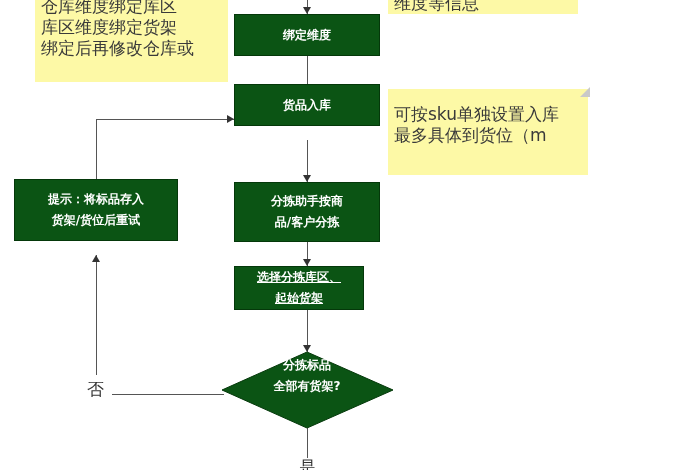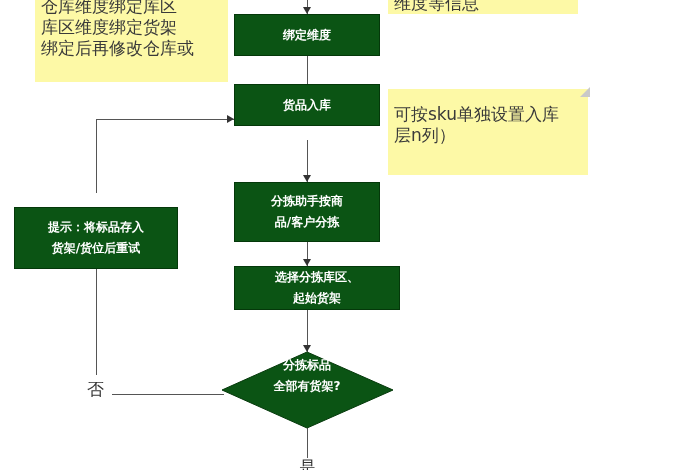--- a/index.html
+++ b/index.html
@@ -24,21 +24,21 @@
   <div>绑定后再修改仓库或</div>
 
 </div>
 
 <div class="note" style="left:388px;top:-7px;width:190px;height:21px;">
   <div>维度等信息</div>
 </div>
 
 <div class="note" style="left:388px;top:89px;width:200px;height:86px;padding-top:15px;">
   <div>可按sku单独设置入库</div>
-  <div>层n列）</div>
+  <div>最多具体到货位（m</div>
   <span class="fold"></span>
 </div>
 
 <div class="line" style="left:307px;top:0;width:1px;height:14px;"></div>
 <div class="arrow-down" style="left:303px;top:7px;"></div>
 
 <div class="line" style="left:307px;top:56px;width:1px;height:42px;"></div>
 <div class="arrow-down" style="left:303px;top:91px;"></div>
 
 <div class="line" style="left:307px;top:140px;width:1px;height:42px;"></div>
@@ -65,26 +65,26 @@
 
 <div class="box" style="left:234px;top:84px;width:146px;height:42px;">
   <span class="txt">货品入库</span>
 </div>
 
 <div class="box" style="left:234px;top:182px;width:146px;height:60px;">
   <span class="txt">分拣助手按商
 品/客户分拣</span>
 </div>
 
-<div class="box" style="left:234px;top:266px;width:166px;height:44px;">
+<div class="box" style="left:234px;top:266px;width:130px;height:44px;text-decoration:underline;">
   <span class="txt">选择分拣库区、
 起始货架</span>
 </div>
 
-<div class="box" style="left:14px;top:207px;width:164px;height:62px;">
+<div class="box" style="left:14px;top:179px;width:164px;height:62px;">
   <span class="txt">提示：将标品存入
 货架/货位后重试</span>
 </div>
 
 <svg width="700" height="470" style="pointer-events:none;">
   <polygon points="307,352 393,390 307,428 222,390" fill="#0b5414" stroke="#04380a" stroke-width="1"></polygon>
 </svg>
 <div class="box" style="left:240px;top:352px;width:134px;height:48px;background:transparent;border:none;">
   <span class="txt">分拣标品
 全部有货架?</span>

